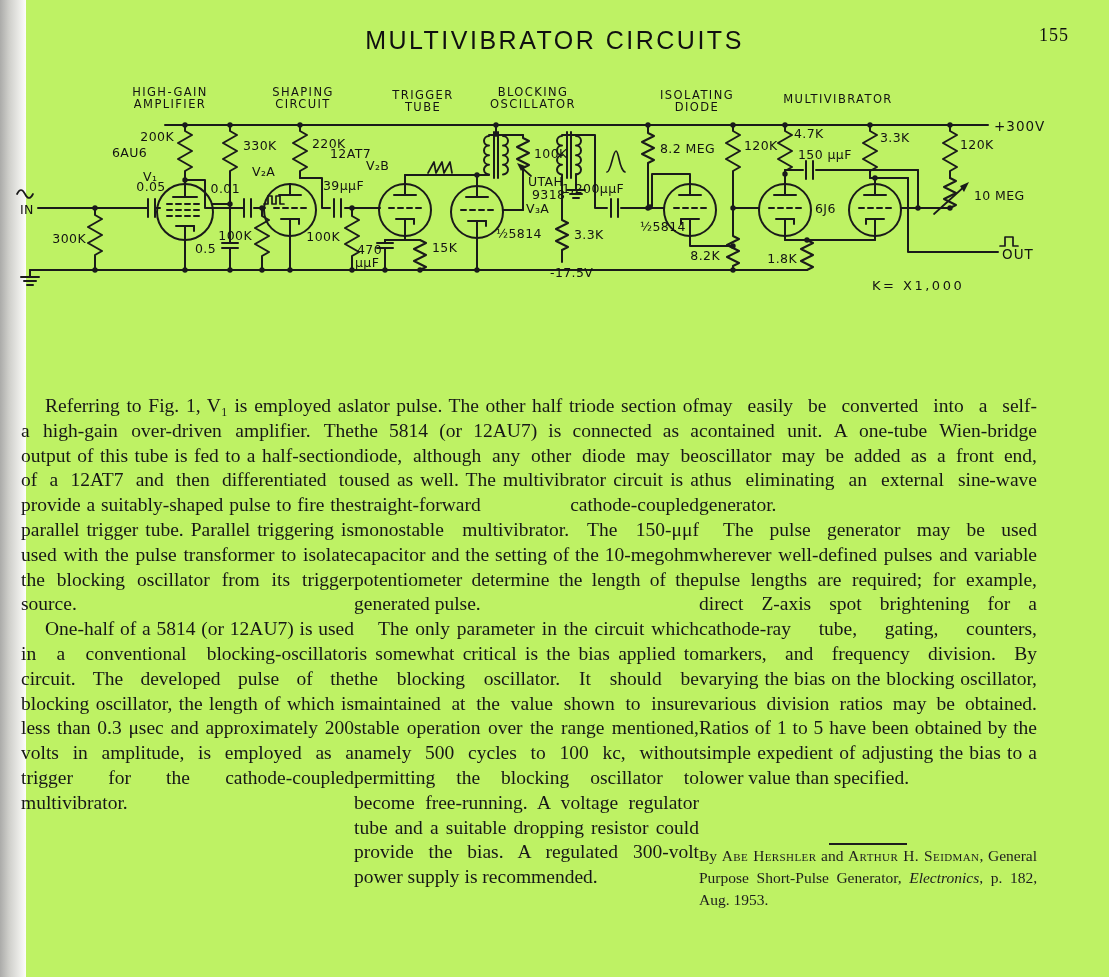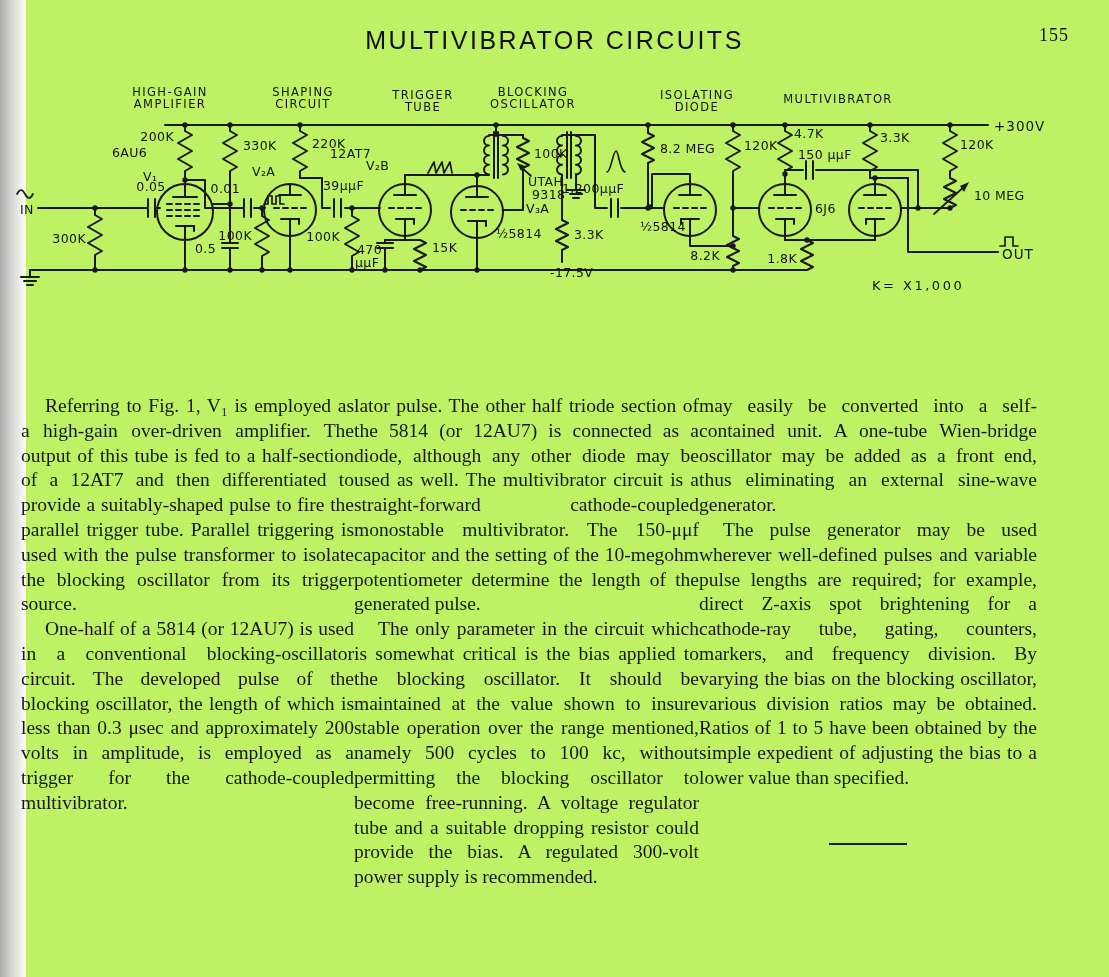--- a/index.html
+++ b/index.html
@@ -323,15 +323,16 @@
       <p class="ind">One-half of a 5814 (or 12AU7) is used in a conventional blocking-oscillator circuit. The developed pulse of the blocking oscillator, the length of which is less than 0.3 μsec and approximately 200 volts in amplitude, is employed as a trigger for the cathode-coupled multivibrator.</p>
     </div>
     <div class="c2">
       <p>lator pulse. The other half triode section of the 5814 (or 12AU7) is connected as a diode, although any other diode may be used as well. The multivibrator circuit is a straight-forward cathode-coupled monostable multivibrator. The 150-μμf capacitor and the setting of the 10-megohm potentiometer determine the length of the generated pulse.</p>
       <p class="ind">The only parameter in the circuit which is somewhat critical is the bias applied to the blocking oscillator. It should be maintained at the value shown to insure stable operation over the range mentioned, namely 500 cycles to 100 kc, without permitting the blocking oscillator to become free-running. A voltage regulator tube and a suitable dropping resistor could provide the bias. A regulated 300-volt power supply is recommended.</p>
     </div>
     <div class="c3">
       <p>may easily be converted into a self-contained unit. A one-tube Wien-bridge oscillator may be added as a front end, thus eliminating an external sine-wave generator.</p>
       <p class="ind">The pulse generator may be used wherever well-defined pulses and variable pulse lengths are required; for example, direct Z-axis spot brightening for a cathode-ray tube, gating, counters, markers, and frequency division. By varying the bias on the blocking oscillator, various division ratios may be obtained. Ratios of 1 to 5 have been obtained by the simple expedient of adjusting the bias to a lower value than specified.</p>
       <div class="rule"></div>
+      <p class="footnote"><span>By </span><span class="sc">Abe Hershler</span><span> and </span><span class="sc">Arthur H. Seidman</span><span>, General Purpose Short-Pulse Generator, </span><span class="it">Electronics</span><span>, p. 182, Aug. 1953.</span></p>
     </div>
   </div>
 </div>
 
 </body></html>

